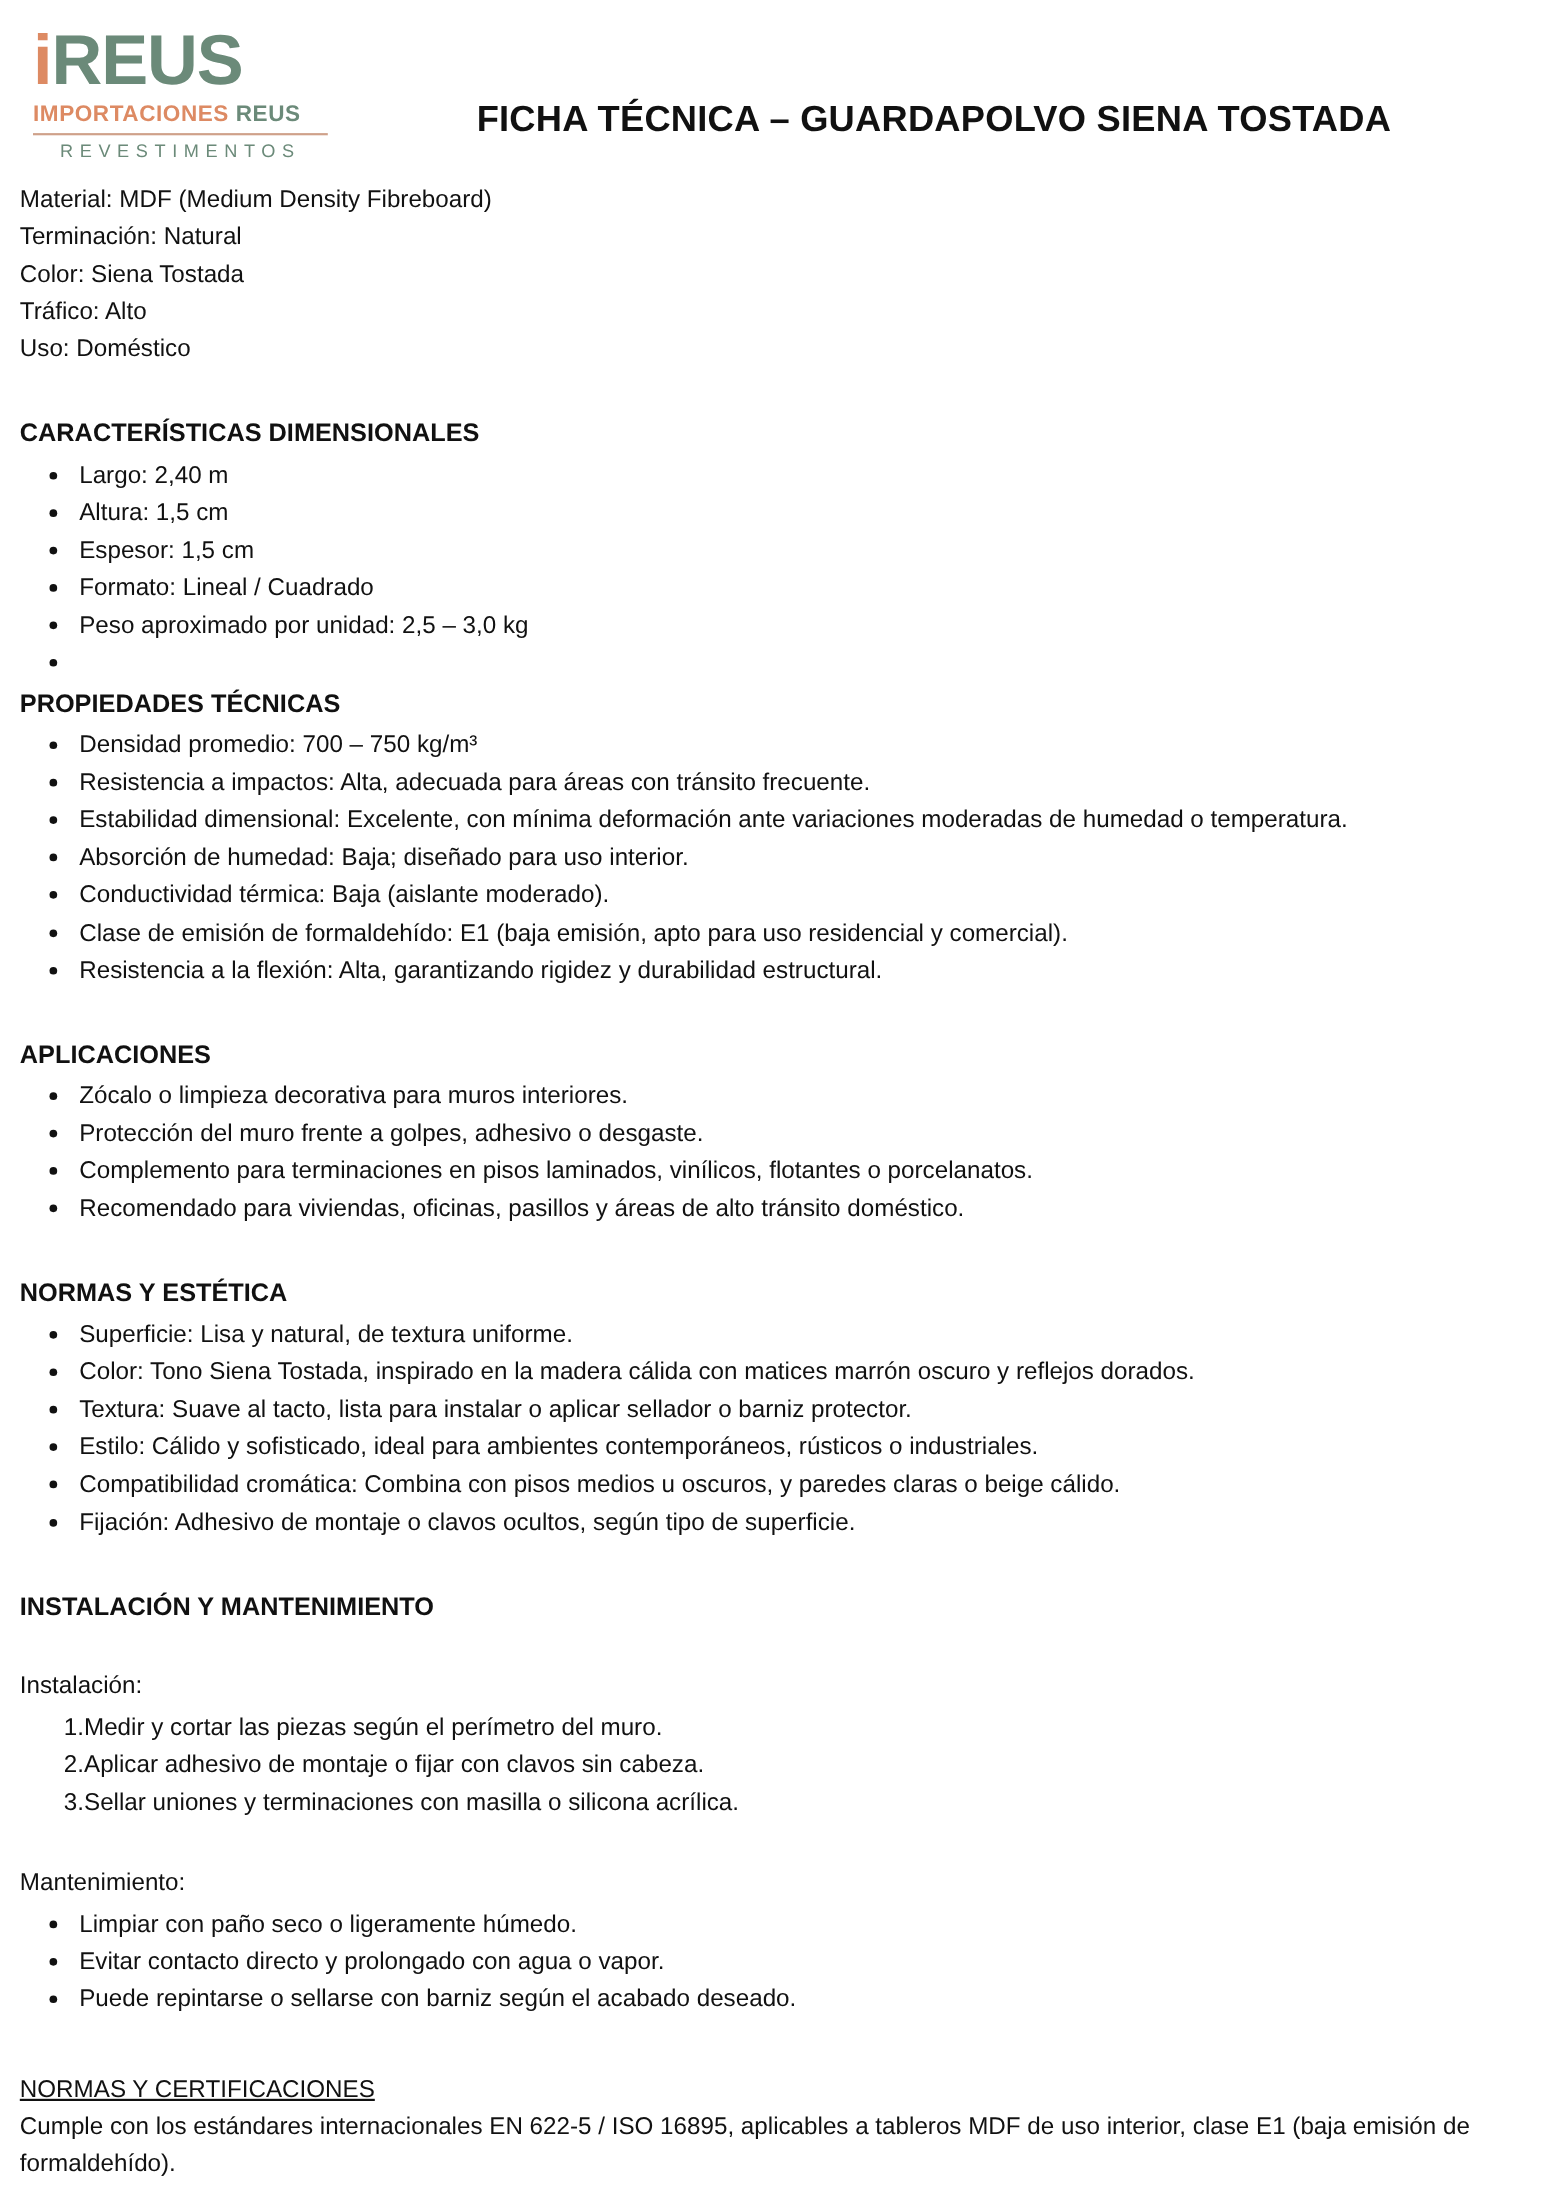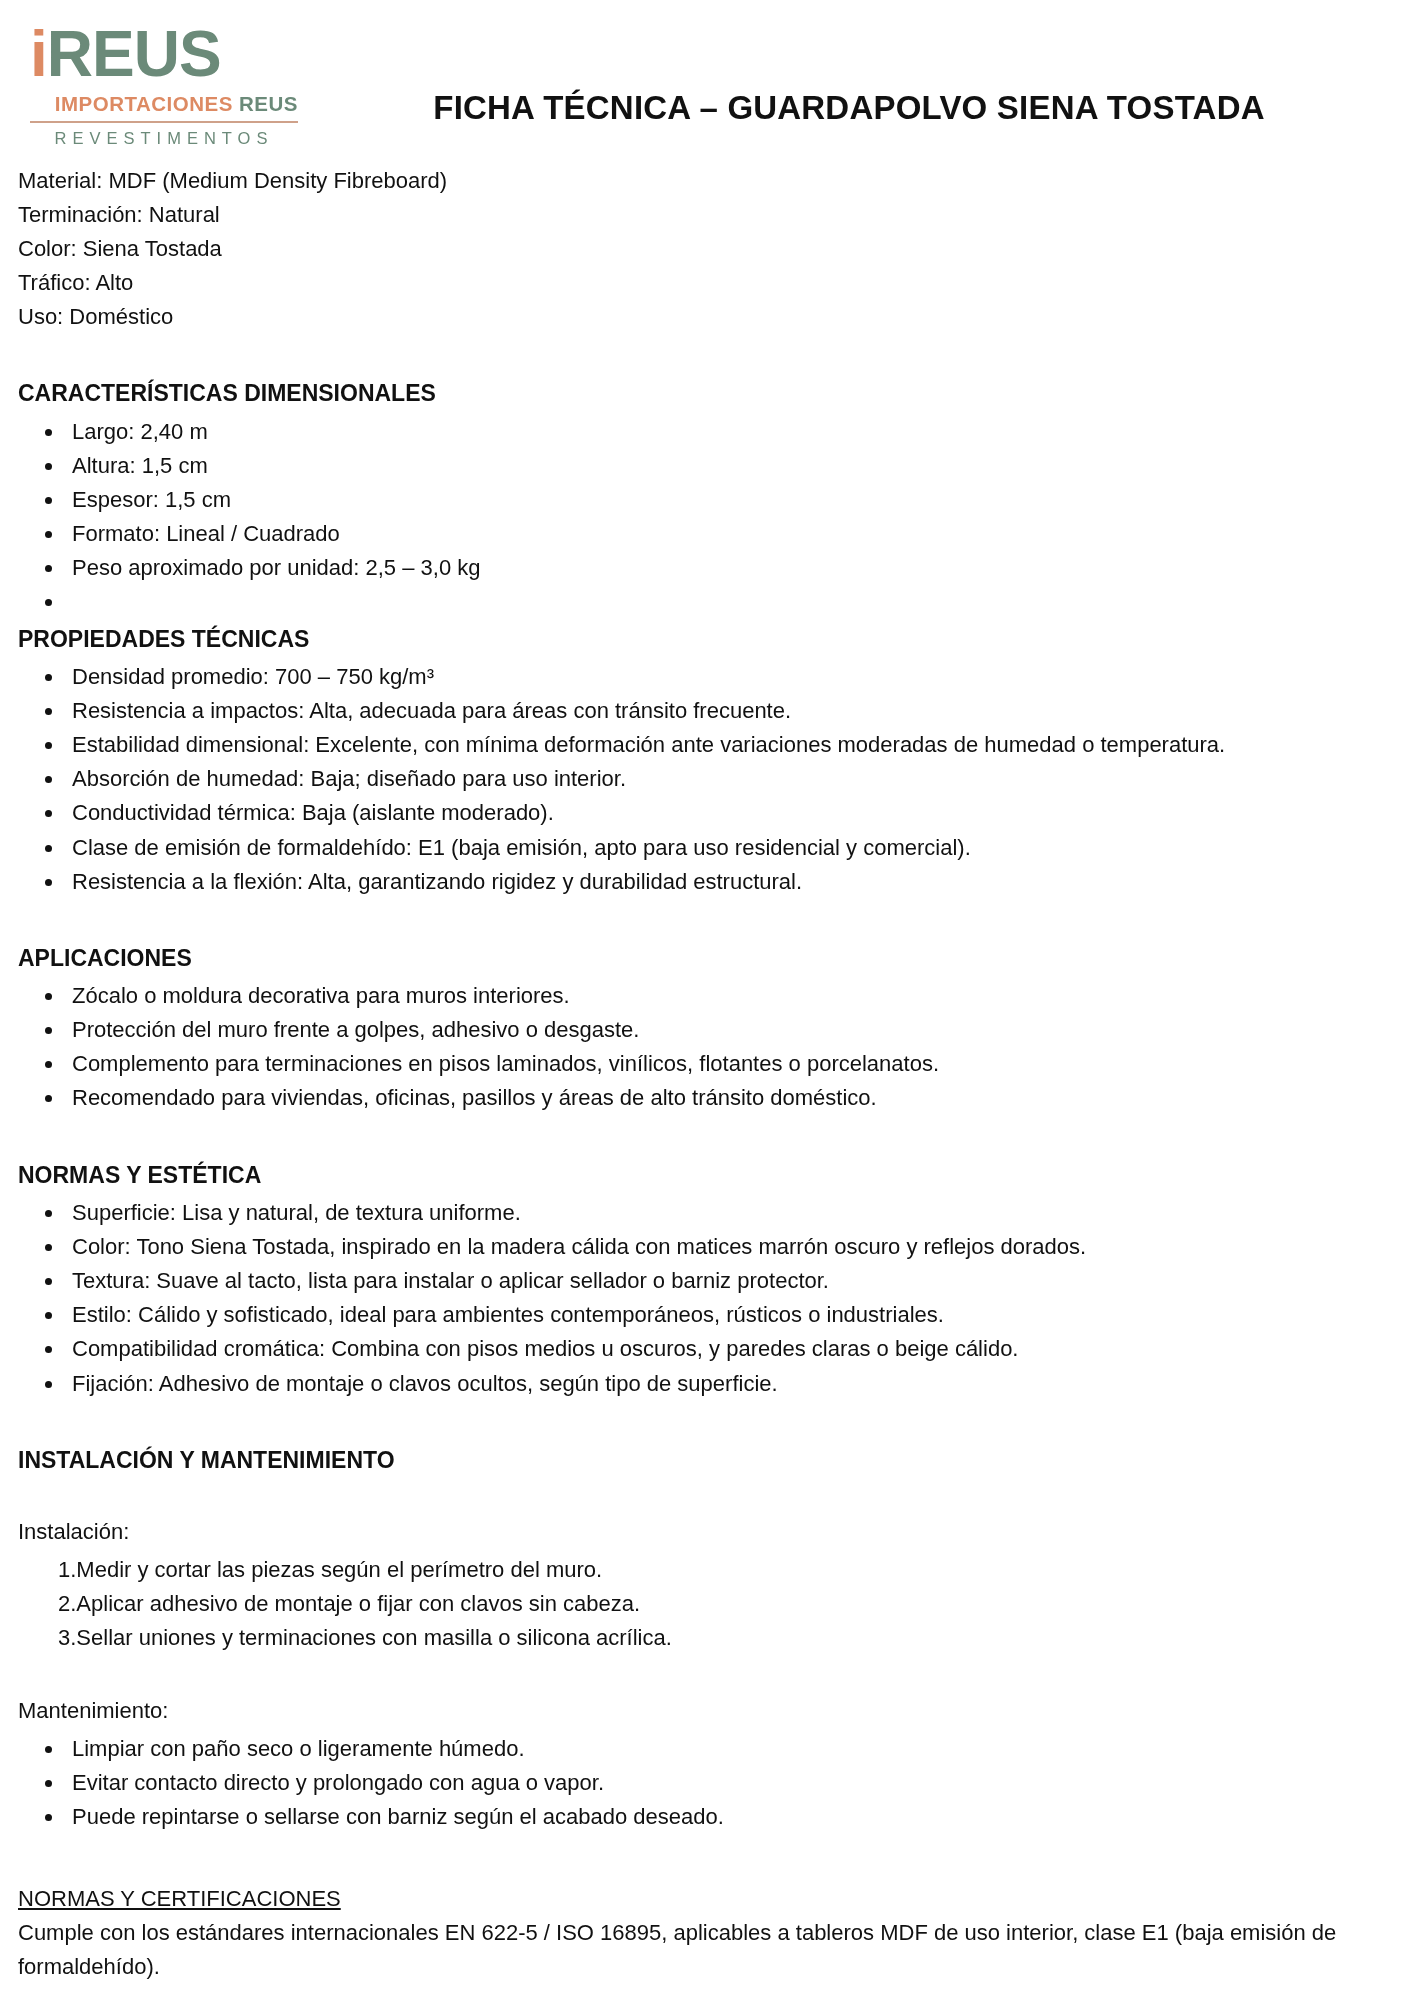--- a/index.html
+++ b/index.html
@@ -14,21 +14,21 @@
 
   
   .header { display: flex; align-items: center; margin-bottom: 16px; }
   .logo { width: 292px; flex: 0 0 auto; padding-left: 12px; }
   .logo-line1 { font-weight: 700; font-size: 64px; line-height: 1.0; letter-spacing: -1px; }
   .logo-i { color: #dd8a63; }
   .logo-reus { color: #6b8a79; }
   .logo-line2 {
     font-weight: 700; font-size: 20.5px; letter-spacing: 0.5px;
     padding: 4px 0 5px 0; border-bottom: 2px solid #cfa18a;
-    width: 268px; text-align: right; margin-top: 2px;
+    width: 268px; text-align: left; margin-top: 2px;
   }
   .logo-line2 .p1 { color: #dd8a63; }
   .logo-line2 .p2 { color: #6b8a79; }
   .logo-line3 {
     color: #6b8a79; font-weight: 400; font-size: 16.5px;
     letter-spacing: 6px; text-align: center; width: 268px; padding-top: 6px;
   }
   .doc-title {
     flex: 1 1 auto; text-align: center; font-weight: 700; font-size: 33px;
     margin-top: 46px; letter-spacing: 0.2px;
@@ -95,21 +95,21 @@
       <li>Estabilidad dimensional: Excelente, con mínima deformación ante variaciones moderadas de humedad o temperatura.</li>
       <li>Absorción de humedad: Baja; diseñado para uso interior.</li>
       <li>Conductividad térmica: Baja (aislante moderado).</li>
       <li>Clase de emisión de formaldehído: E1 (baja emisión, apto para uso residencial y comercial).</li>
       <li>Resistencia a la flexión: Alta, garantizando rigidez y durabilidad estructural.</li>
     </ul>
 
   <div class="section-heading">APLICACIONES</div>
   <ul class="bullets">
 
-  <li>Zócalo o moldura decorativa para muros interiores.</li>
+  <li>Zócalo o limpieza decorativa para muros interiores.</li>
       <li>Protección del muro frente a golpes, adhesivo o desgaste.</li>
       <li>Complemento para terminaciones en pisos laminados, vinílicos, flotantes o porcelanatos.</li>
       <li>Recomendado para viviendas, oficinas, pasillos y áreas de alto tránsito doméstico.</li>
     </ul>
 
   <div class="section-heading">NORMAS Y ESTÉTICA</div>
   <ul class="bullets">
 
   <li>Superficie: Lisa y natural, de textura uniforme.</li>
       <li>Color: Tono Siena Tostada, inspirado en la madera cálida con matices marrón oscuro y reflejos dorados.</li>

